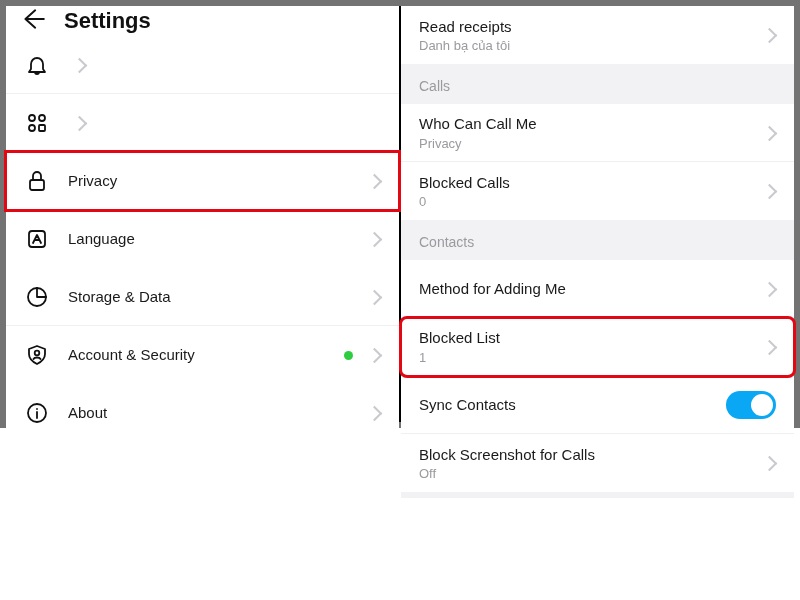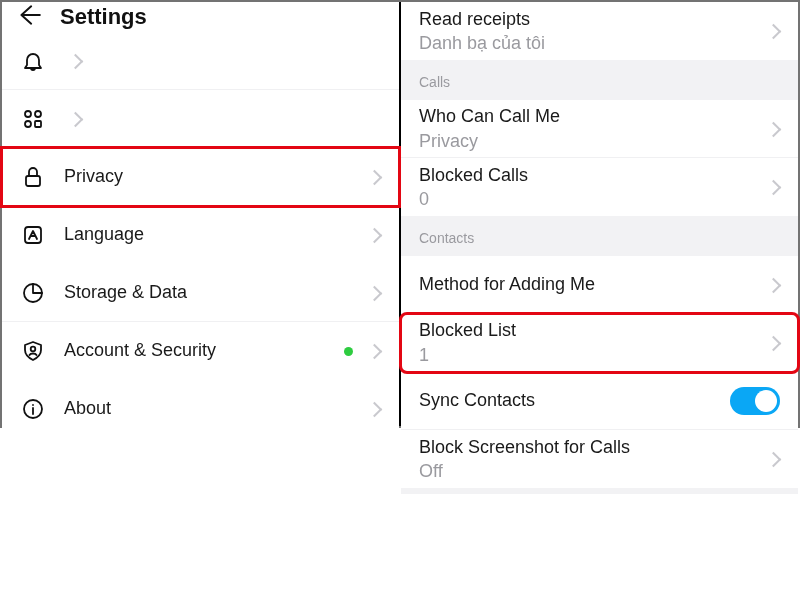--- a/index.html
+++ b/index.html
@@ -4,21 +4,21 @@
 <style>
   * { box-sizing: border-box; margin: 0; padding: 0; }
   html, body {
     width: 800px; height: 600px;
     font-family: -apple-system, Helvetica, Arial, sans-serif;
     background: #fff;
     overflow: hidden;
   }
   .frame {
     width: 800px; height: 428px;
-    border: 2px solid #737373;
+    border: 6px solid #737373;
     display: flex;
     background: #fff;
   }
   .pane {
     height: 100%;
     background: #f2f2f4;
     display: flex;
     flex-direction: column;
   }
   .pane-left { width: 399px; border-right: 2px solid #000; }
@@ -53,26 +53,26 @@
     margin-right: 18px;
     flex-shrink: 0;
   }
   .row .text {
     flex: 1;
     display: flex;
     flex-direction: column;
     justify-content: center;
   }
   .row .label {
-    font-size: 18px;
+    font-size: 15px;
     color: #1a1a1a;
     line-height: 1.3;
   }
   .row .sub {
-    font-size: 18px;
+    font-size: 13px;
     color: #9a9a9f;
     margin-top: 2px;
   }
   .chev {
     width: 10px; height: 16px;
     flex-shrink: 0;
     margin-left: 8px;
     position: relative;
   }
   .chev::before {

